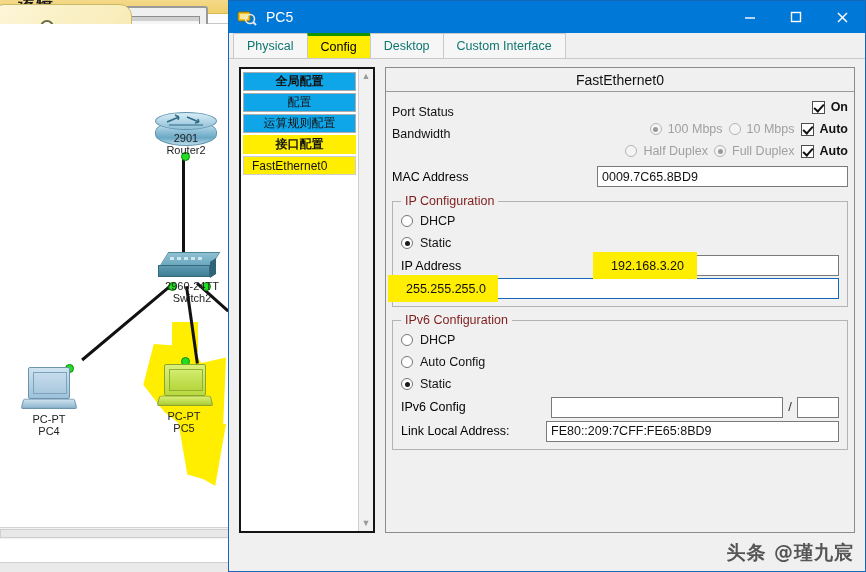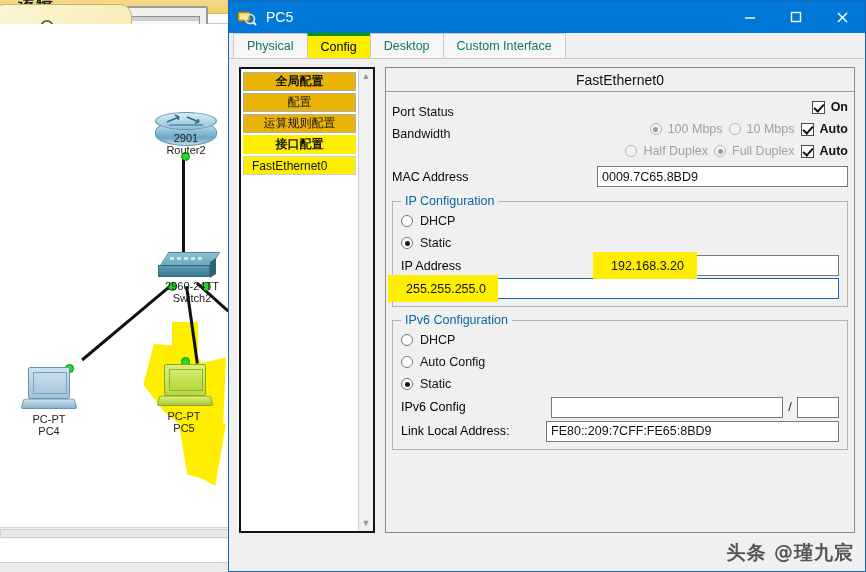--- a/index.html
+++ b/index.html
@@ -178,21 +178,21 @@
   .winbody { flex:1 1 auto; display:flex; padding:8px 10px 10px 10px; gap:10px; min-height:0; }
 
   
   .treepanel {
     width:136px; flex:none; background:#fff; border:2px solid #141414;
     display:flex; min-height:0;
   }
   .treelist { flex:1 1 auto; padding:3px 2px 2px 2px; overflow:hidden; }
   .treeitem {
     height:19px; margin:0 0 2px 0;
-    background:#eab308; border:1px solid #adadad;
+    background:#0ea5e9; border:1px solid #adadad;
     display:flex; align-items:center; justify-content:center;
     font-size:12px; color:#111; font-family:"Liberation Sans","DejaVu Sans",sans-serif;
   }
   .treeitem.bold { font-weight:bold; }
   .treeitem.sel { background:#ffee00; border-color:#ffee00; }
   .treeitem.leafsel {
     background:#ffee00; border:1px solid #cdcdcd; justify-content:flex-start;
     padding-left:8px;
   }
   .treescroll {
@@ -243,21 +243,21 @@
   .txtfield {
     height:21px; background:#fff; border:1px solid #7a7a7a;
     display:flex; align-items:center; padding:0 4px;
     font-size:12.5px; color:#111; position:relative;
   }
   .txtfield.focus { border:1px solid #1667b7; }
 
   fieldset.grp {
     border:1px solid #b4b4b4; margin:6px 0 0 0; padding:2px 8px 6px 8px;
   }
-  fieldset.grp legend { font-size:12.5px; color:#0369a1; padding:0 4px; }
+  fieldset.grp legend { font-size:12.5px; color:#7f1d1d; padding:0 4px; }
 
   .ip-row { display:flex; align-items:center; height:23px; }
   .ip-row .lbl { width:205px; flex:none; font-size:12.5px; }
   .ip-row .fld { flex:1 1 auto; }
   .fldtext { position:relative; z-index:2; }
   .fld-hl {
     position:absolute; left:-14px; top:-4px; width:104px; height:27px;
     background:#ffee00; z-index:1;
   }
 

